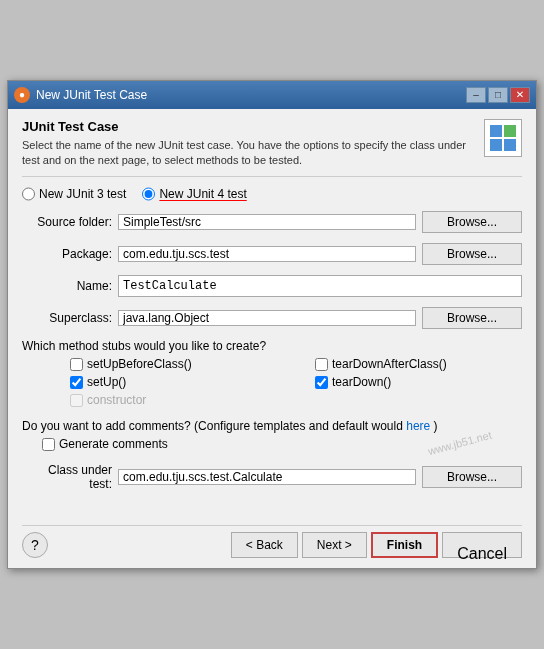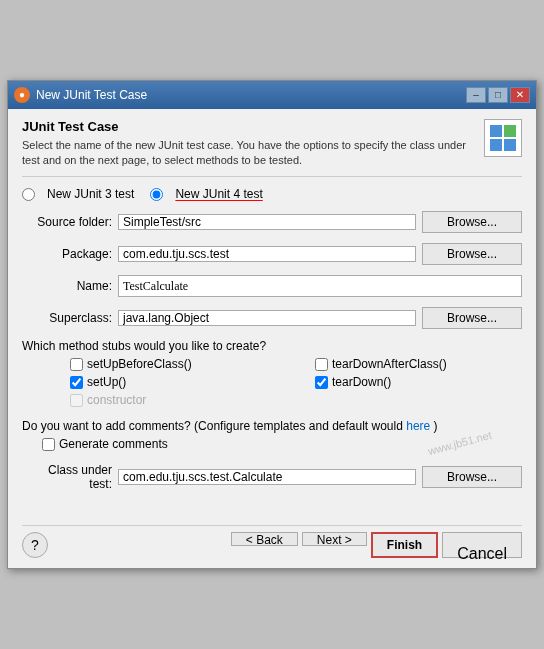--- a/index.html
+++ b/index.html
@@ -121,22 +121,21 @@
     }
     .junit-icon-cell.green { background: #5cb85c; }
     .radio-row {
       display: flex;
       gap: 16px;
       align-items: center;
       padding: 2px 0;
     }
     .radio-option {
       display: flex;
-      align-items: center;
-      gap: 12px;
+      gap: 4px;
       cursor: pointer;
     }
     .radio-option input[type="radio"] {
       margin: 0;
       cursor: pointer;
     }
     .radio-label {
       font-size: 12px;
       cursor: pointer;
     }
@@ -187,21 +186,21 @@
       text-align: right;
       flex-shrink: 0;
     }
     .name-input {
       flex: 1;
       height: 22px;
       border: 1px solid #aaa;
       background: white;
       padding: 2px 4px;
       font-size: 12px;
-      font-family: Liberation Serif, serif;
+      font-family: Liberation Mono, monospace;
     }
     .section-label {
       font-size: 12px;
       margin-bottom: 4px;
     }
     .checkbox-grid {
       display: grid;
       grid-template-columns: 1fr 1fr;
       gap: 4px 10px;
       padding-left: 20px;
@@ -260,21 +259,21 @@
       cursor: pointer;
       display: flex;
       align-items: center;
       justify-content: center;
     }
     .nav-buttons {
       display: flex;
       gap: 4px;
     }
     .nav-btn {
-      height: 14px;
+      height: 26px;
       padding: 0 14px;
       background: #e8e8e8;
       border: 1px solid #aaa;
       font-size: 12px;
       cursor: pointer;
       font-family: inherit;
     }
     .finish-btn {
       height: 26px;
       padding: 0 14px;

